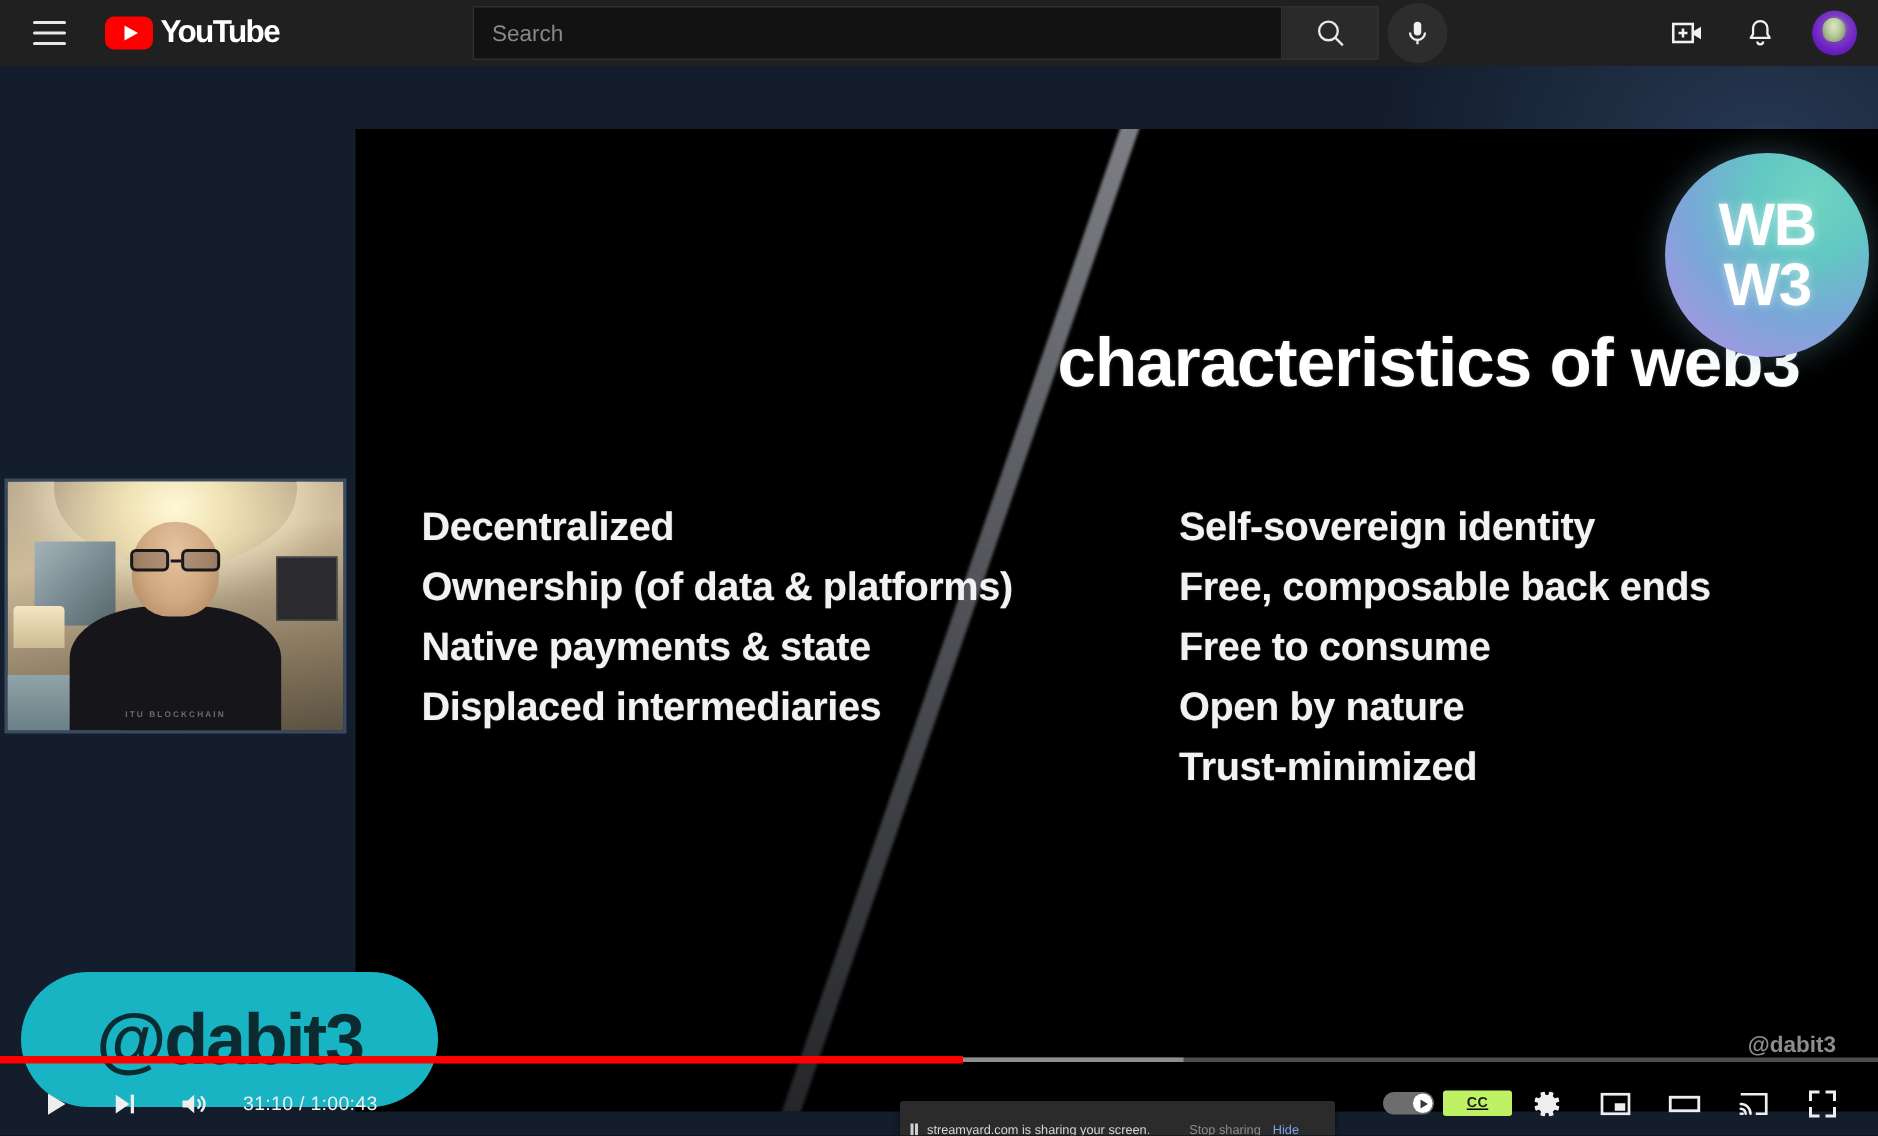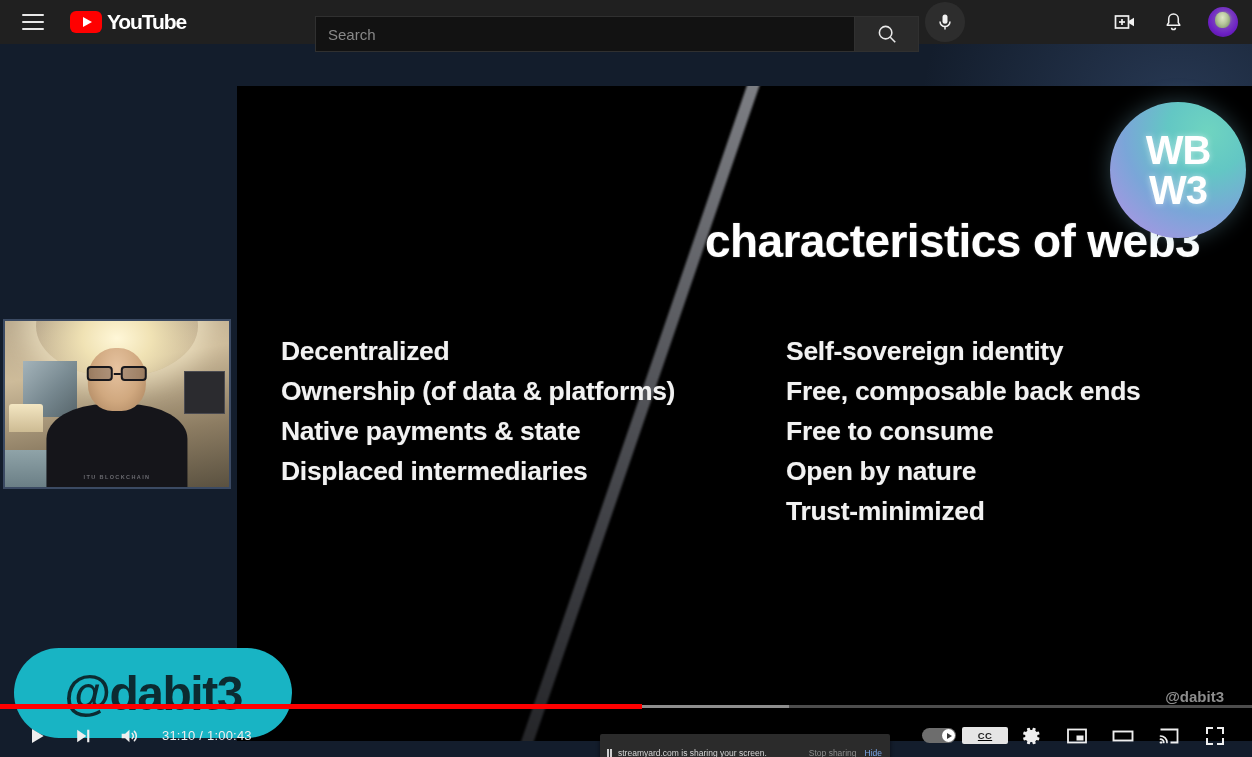--- a/index.html
+++ b/index.html
@@ -20,21 +20,21 @@
     flex-direction:column; justify-content:space-between; padding:2px 2px; cursor:pointer; }
   .hamburger span { display:block; height:2px; background:#e8e8e8; border-radius:1px; }
 
   .yt-logo { display:flex; align-items:center; margin-left:24px; cursor:pointer; }
   .yt-play-box { width:32px; height:22px; background:#ff0000; border-radius:6px;
     display:flex; align-items:center; justify-content:center; }
   .yt-play-tri { width:0; height:0; border-left:9px solid #fff;
     border-top:5.5px solid transparent; border-bottom:5.5px solid transparent; margin-left:2px; }
   .yt-word { color:#fff; font-size:21px; font-weight:bold; letter-spacing:-1.1px; margin-left:5px; }
 
-  .search-wrap { position:absolute; left:315px; top:16px; display:flex; }
+  .search-wrap { position:absolute; left:315px; top:4px; display:flex; }
   .search-input {
     width:540px; height:36px; background:#121212; border:1px solid #303030;
     color:#ddd; font-size:15px; padding:0 12px; outline:none;
     font-family:"Liberation Sans", sans-serif;
   }
   .search-input::placeholder { color:#888; }
   .search-btn {
     width:64px; height:36px; background:#2a2a2a; border:1px solid #303030;
     border-left:none; display:flex; align-items:center; justify-content:center; cursor:pointer;
   }
@@ -117,21 +117,21 @@
   .dabit-pill span { color:#0c2b31; font-size:48px; font-weight:bold; letter-spacing:-1.5px; }
 
   
   .share-bar { position:absolute; left:600px; top:690px; width:290px; height:38px;
     background:#2b2b2b; display:flex; align-items:center; z-index:22;
     border-radius:2px; box-shadow:0 0 4px rgba(0,0,0,.6); }
   .share-pause { width:18px; display:flex; align-items:center; justify-content:center; }
   .share-pause i { display:inline-block; width:2px; height:8px; background:#cfcfcf; margin:0 .5px; }
   .share-text { color:#d6d6d6; font-size:8.5px; flex:1; white-space:nowrap; }
   .share-stop { color:#8e8e8e; font-size:8.5px; padding:0 8px; cursor:pointer; }
-  .share-hide { color:#7aa7e8; font-size:8.5px; padding-right:8px; cursor:pointer;text-align:right; }
+  .share-hide { color:#7aa7e8; font-size:8.5px; padding-right:24px; cursor:pointer;text-align:right; }
 
   
   .wbw3 { position:absolute; left:1110px; top:58px; width:136px; height:136px;
     border-radius:50%; z-index:25;
     background:radial-gradient(circle at 72% 22%, #6fd4c0 0%, #63c7c4 28%, #7aa6d8 58%, #9c9ae0 80%, #a38fe0 100%);
     display:flex; flex-direction:column; align-items:center; justify-content:center;
     box-shadow:0 0 22px rgba(120,180,200,.35); }
   .wbw3 span { color:#fff; font-size:40px; font-weight:bold; line-height:40px;
     letter-spacing:-1px; text-shadow:0 0 6px rgba(255,255,255,.5); }
 
@@ -149,21 +149,21 @@
     justify-content:center; cursor:pointer; }
   .time-text { color:#eee; font-size:13px; margin-left:10px; letter-spacing:.2px; }
 
   .autoplay-toggle { width:34px; height:15px; border-radius:8px; background:#6d6d6d;
     position:relative; cursor:pointer; }
   .autoplay-knob { position:absolute; right:1px; top:1px; width:13px; height:13px;
     border-radius:50%; background:#fff; display:flex; align-items:center; justify-content:center; }
   .autoplay-knob::after { content:""; width:0; height:0; border-left:5px solid #3a3a3a;
     border-top:3px solid transparent; border-bottom:3px solid transparent; margin-left:1.5px; }
 
-  .cc-box { width:50px; height:17px; border-radius:2px; background:#e5e5e5;
+  .cc-box { width:50px; height:17px; border-radius:2px; background:#bef264;
     display:flex; align-items:center; justify-content:center;text-decoration:underline; }
   .cc-box span { color:#1c1c1c; font-size:9.5px; font-weight:bold; letter-spacing:.3px; }
   svg { display:block; }
 </style>
 </head>
 <body>
 
 <div id="app">
 
   <div class="yt-header">

